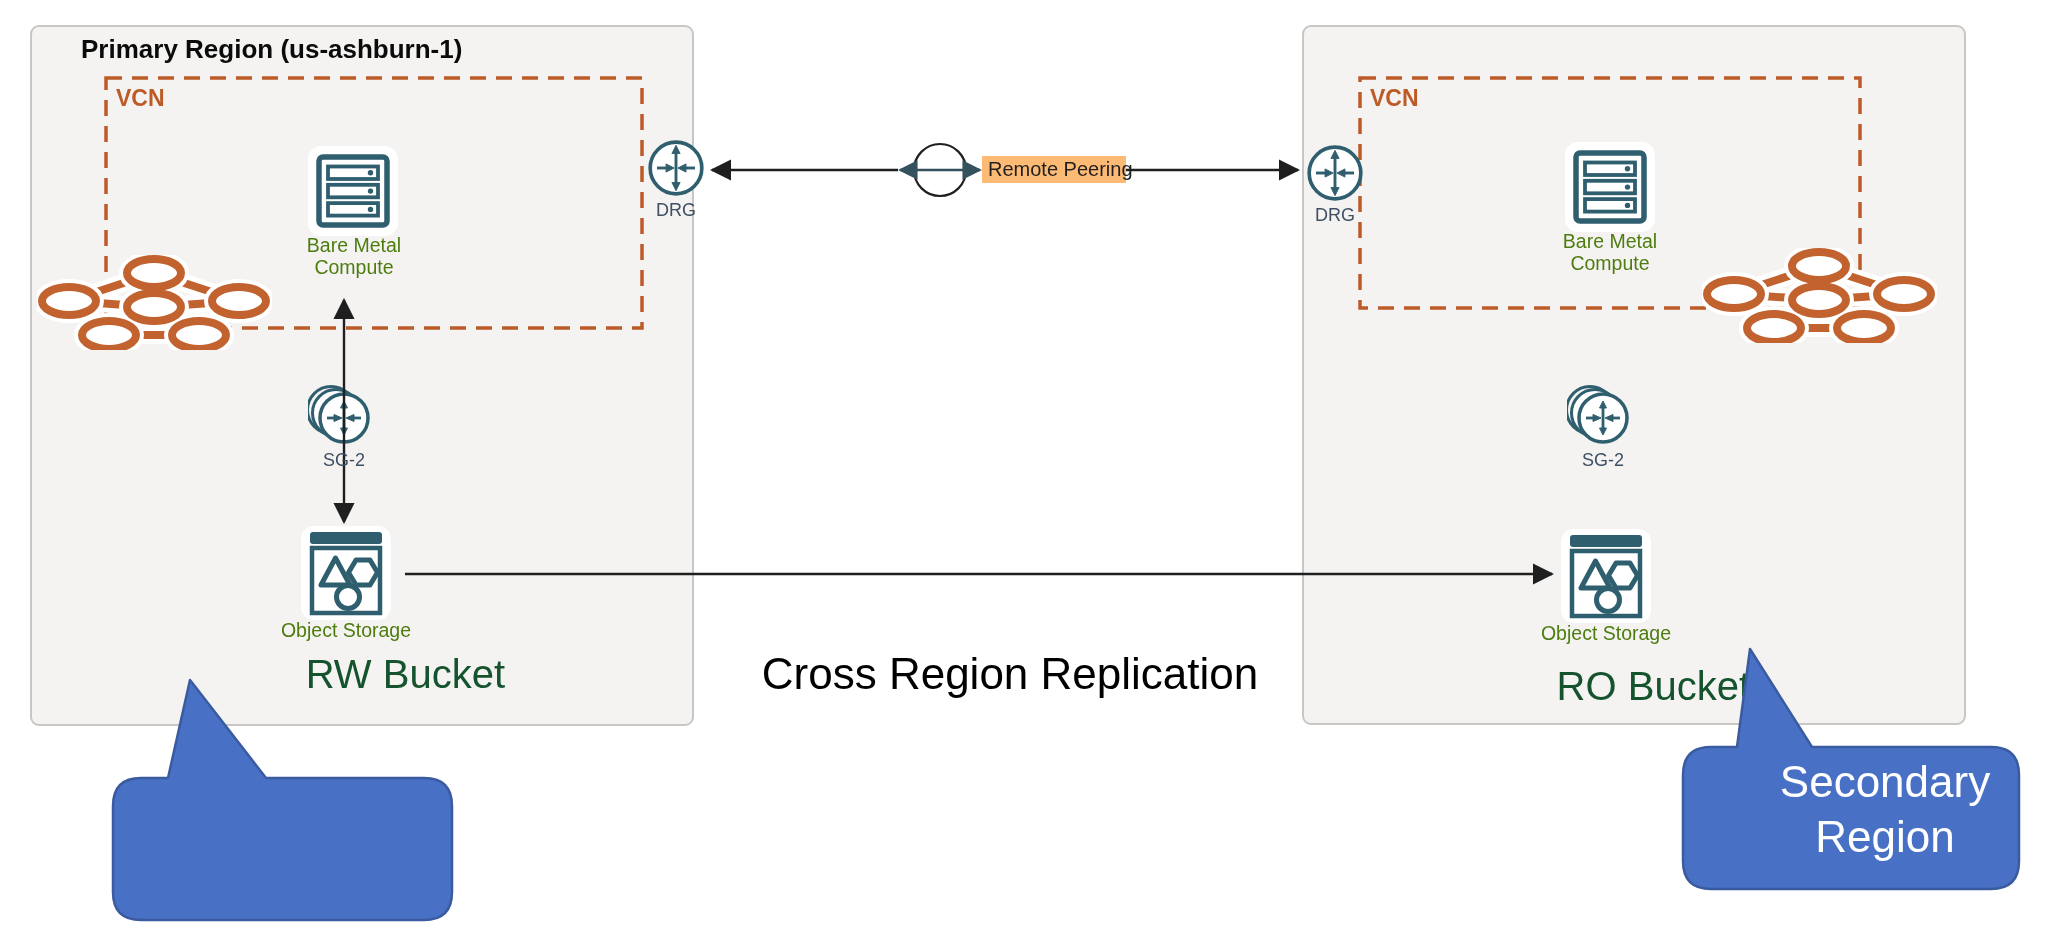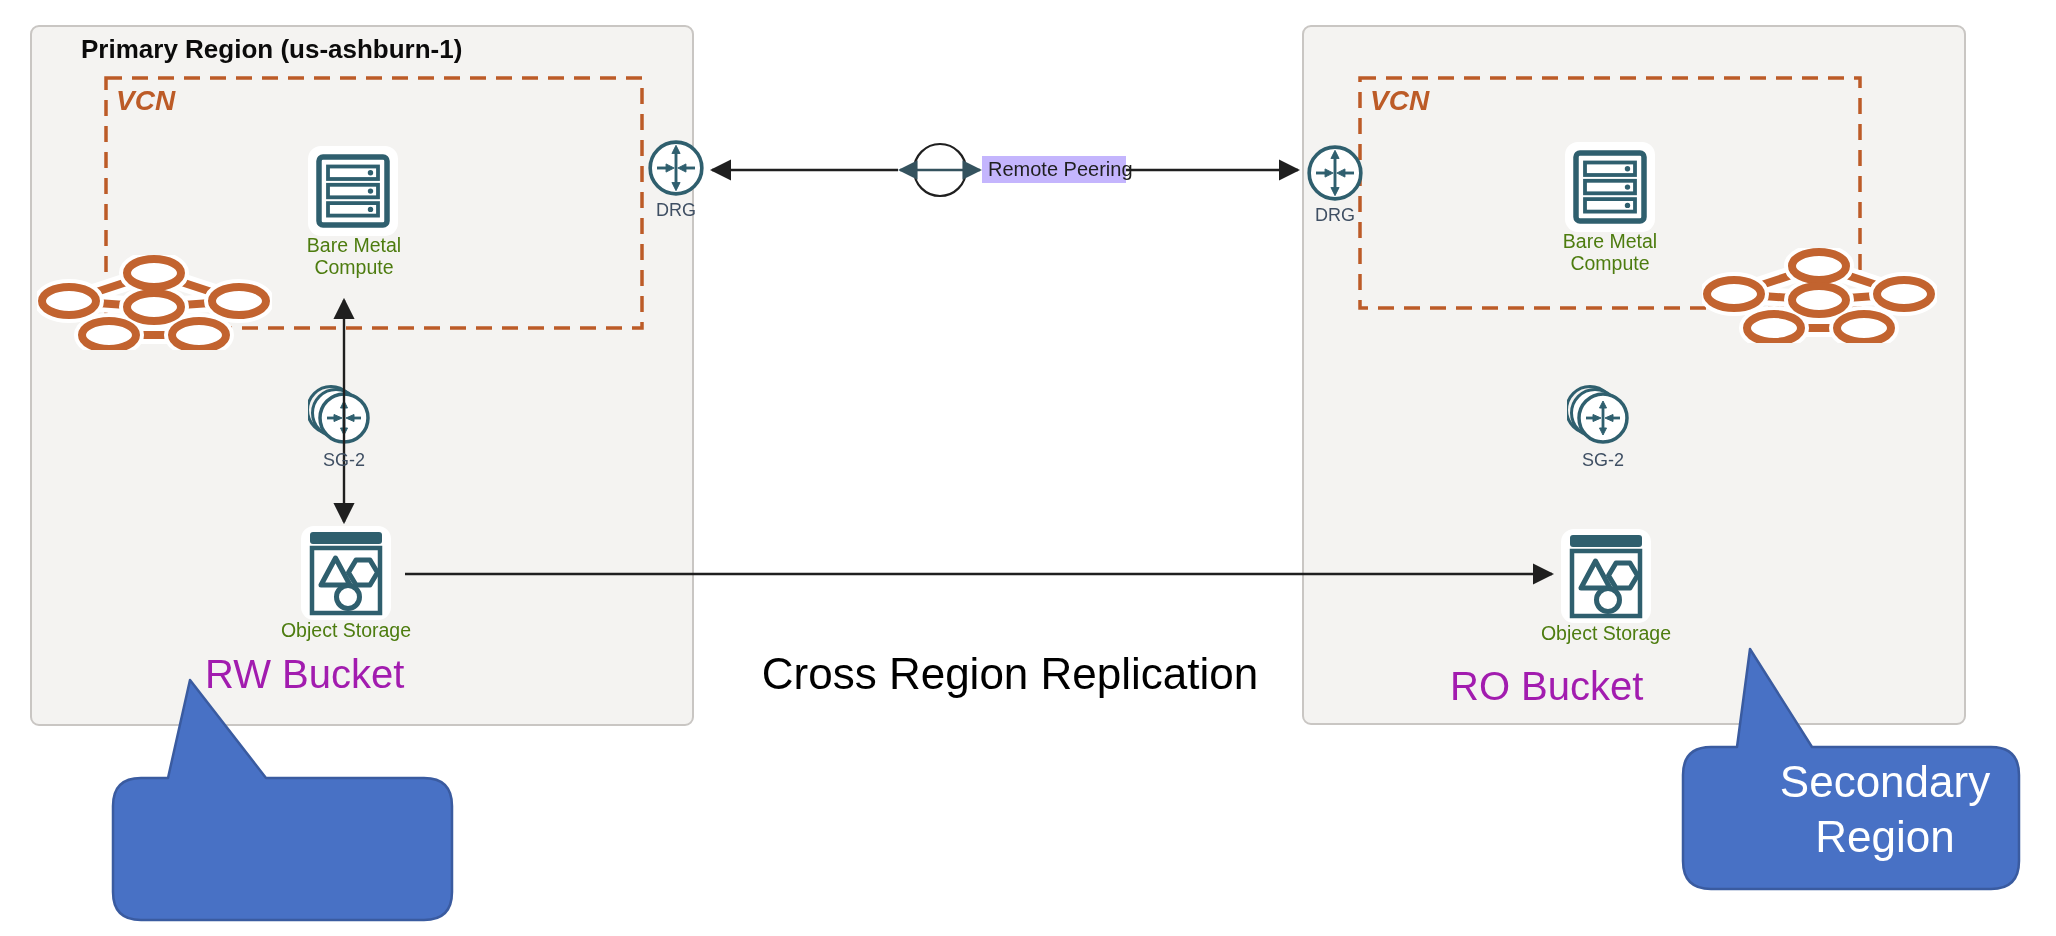--- a/index.html
+++ b/index.html
@@ -10,40 +10,40 @@
   .layer { position:absolute; left:0; top:0; width:2056px; height:936px; pointer-events:none; }.z2{z-index:2}.z4{z-index:4}.z6{z-index:6}
 
   .region-box {
     position:absolute; background:#F4F3F1; border:2px solid #C9C6C3; border-radius:9px;
     z-index:1;
   }
   .region-title {
     position:absolute; z-index:5; font-size:26px; font-weight:bold; color:#0b0b0b; white-space:nowrap;
   }
   .vcn-label {
-    position:absolute; z-index:5; font-size:28px; font-weight:bold; color:#BC5B27; white-space:nowrap;font-style:italic;
+    position:absolute; z-index:5; font-size:23px; font-weight:bold; color:#BC5B27; white-space:nowrap;
   }
   .icon { position:absolute; z-index:3; }
   .icon-card { background:#ffffff; border-radius:10px; box-shadow:0 0 0 3px #ffffff; }
   .caption {
     position:absolute; z-index:5; text-align:center; color:#4d7c0f;
     font-size:19.5px; line-height:22px; white-space:nowrap;
   }
   .small-caption {
     position:absolute; z-index:5; text-align:center; color:#3F4F63; font-size:18px; white-space:nowrap;
   }
   .bucket-label {
-    position:absolute; z-index:5; text-align:left; color:#a21caf; font-size:40px; white-space:nowrap;
+    position:absolute; z-index:5; text-align:right; color:#14532d; font-size:40px; white-space:nowrap;
   }
   .link-label-big {
     position:absolute; z-index:5; text-align:center; color:#000000; font-size:44px; white-space:nowrap;margin-top:43px;
   }
   .rp-label {
     position:absolute; z-index:5; text-align:center; color:#1f1f1f; font-size:20px;
-    background:#c4b5fd; padding:2px 6px; white-space:nowrap;
+    background:#fdba74; padding:2px 6px; white-space:nowrap;
   }
   .callout-text {
     position:absolute; z-index:7; color:#ffffff; text-align:center; font-size:44px; line-height:55px;
   }
   .callout-text .wrap { width:262px; margin:0 auto; }
 </style>
 </head>
 <body>
 
 <div class="canvas">

